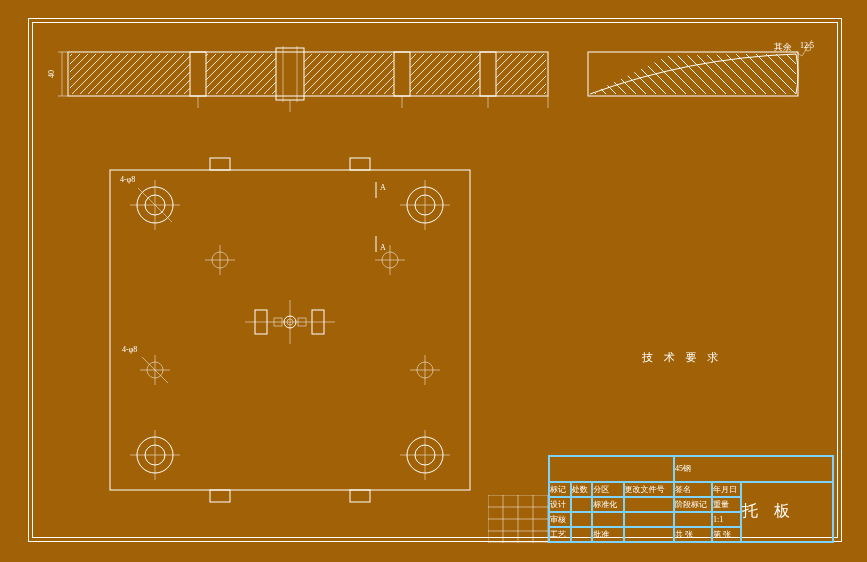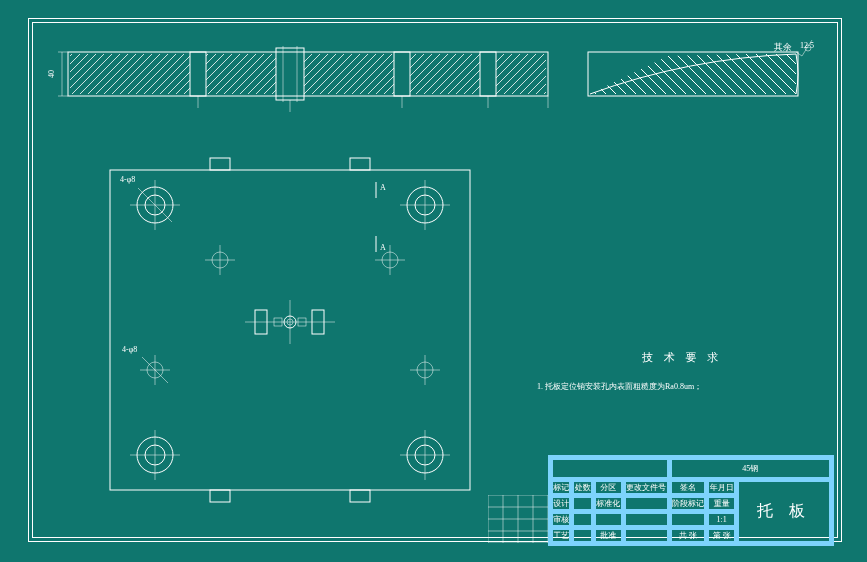--- a/index.html
+++ b/index.html
@@ -1,26 +1,26 @@
 <!DOCTYPE html>
 <html><head>
 <meta charset="utf-8">
 <style>
 body{margin:0;padding:0;background:#888;font-family:"SimSun",serif}
-.viewport{width:867px;height:562px;position:relative;background:#0f766e;overflow:hidden}
+.viewport{width:867px;height:562px;position:relative;background:#a16207;overflow:hidden}
 .frame{position:absolute;left:28px;top:18px;width:812px;height:522px;border:1px solid #fff}
 .frame-inner{position:absolute;left:32px;top:22px;width:804px;height:514px;border:1px solid #fff}
 .line{stroke:#fff;stroke-width:1;fill:none}
 .thin{stroke:#fff;stroke-width:0.5;fill:none}
 .txt-sm{fill:#fff;font-size:8px;font-family:"SimSun",serif}
 .title-block{position:absolute;right:33px;bottom:19px;width:286px;height:88px}
 .title-block table{border-collapse:collapse;width:100%;height:100%}
-.title-block td{border:5px solid #7dd3fc;color:#fff;font-size:8px;text-align:center;padding:0}
+.title-block td{border:2px solid #7dd3fc;color:#fff;font-size:8px;text-align:left;padding:0}
 .tech-req{position:absolute;right:40px;top:350px;color:#fff;width:290px}
-.tech-title{font-size:11px;letter-spacing:4px;text-align:center;margin-bottom:16px}
+.tech-title{font-size:11px;letter-spacing:4px;text-align:center;margin-bottom:6px}
 .tech-line{font-size:8px;margin-bottom:6px;white-space:nowrap}
 .corner-mark{position:absolute;right:45px;top:38px;color:#fff;font-size:9px}
 </style>
 </head>
 <body>
 
 <div class="viewport">
   <div class="frame"></div>
   <div class="frame-inner"></div>
 
@@ -147,21 +147,20 @@
     </g>
 
     <text class="txt-sm" x="300" y="50">A</text>
     <text class="txt-sm" x="300" y="110">A</text>
     <line class="line" x1="296" y1="42" x2="296" y2="58" stroke-width="2"></line>
     <line class="line" x1="296" y1="96" x2="296" y2="112" stroke-width="2"></line>
   </svg>
 
   <div class="tech-req">
     <div class="tech-title">技 术 要 求</div>
-    <div class="tech-line">1. 托板定位销安装孔内表面粗糙度为Ra0.8um；</div>
   </div>
 
   <div class="title-block">
     <table>
       <tbody>
           <tr style="height:22px">
         <td colspan="4" style="width:110px"></td>
         <td colspan="3">45钢</td>
       </tr>
       <tr style="height:10px">

